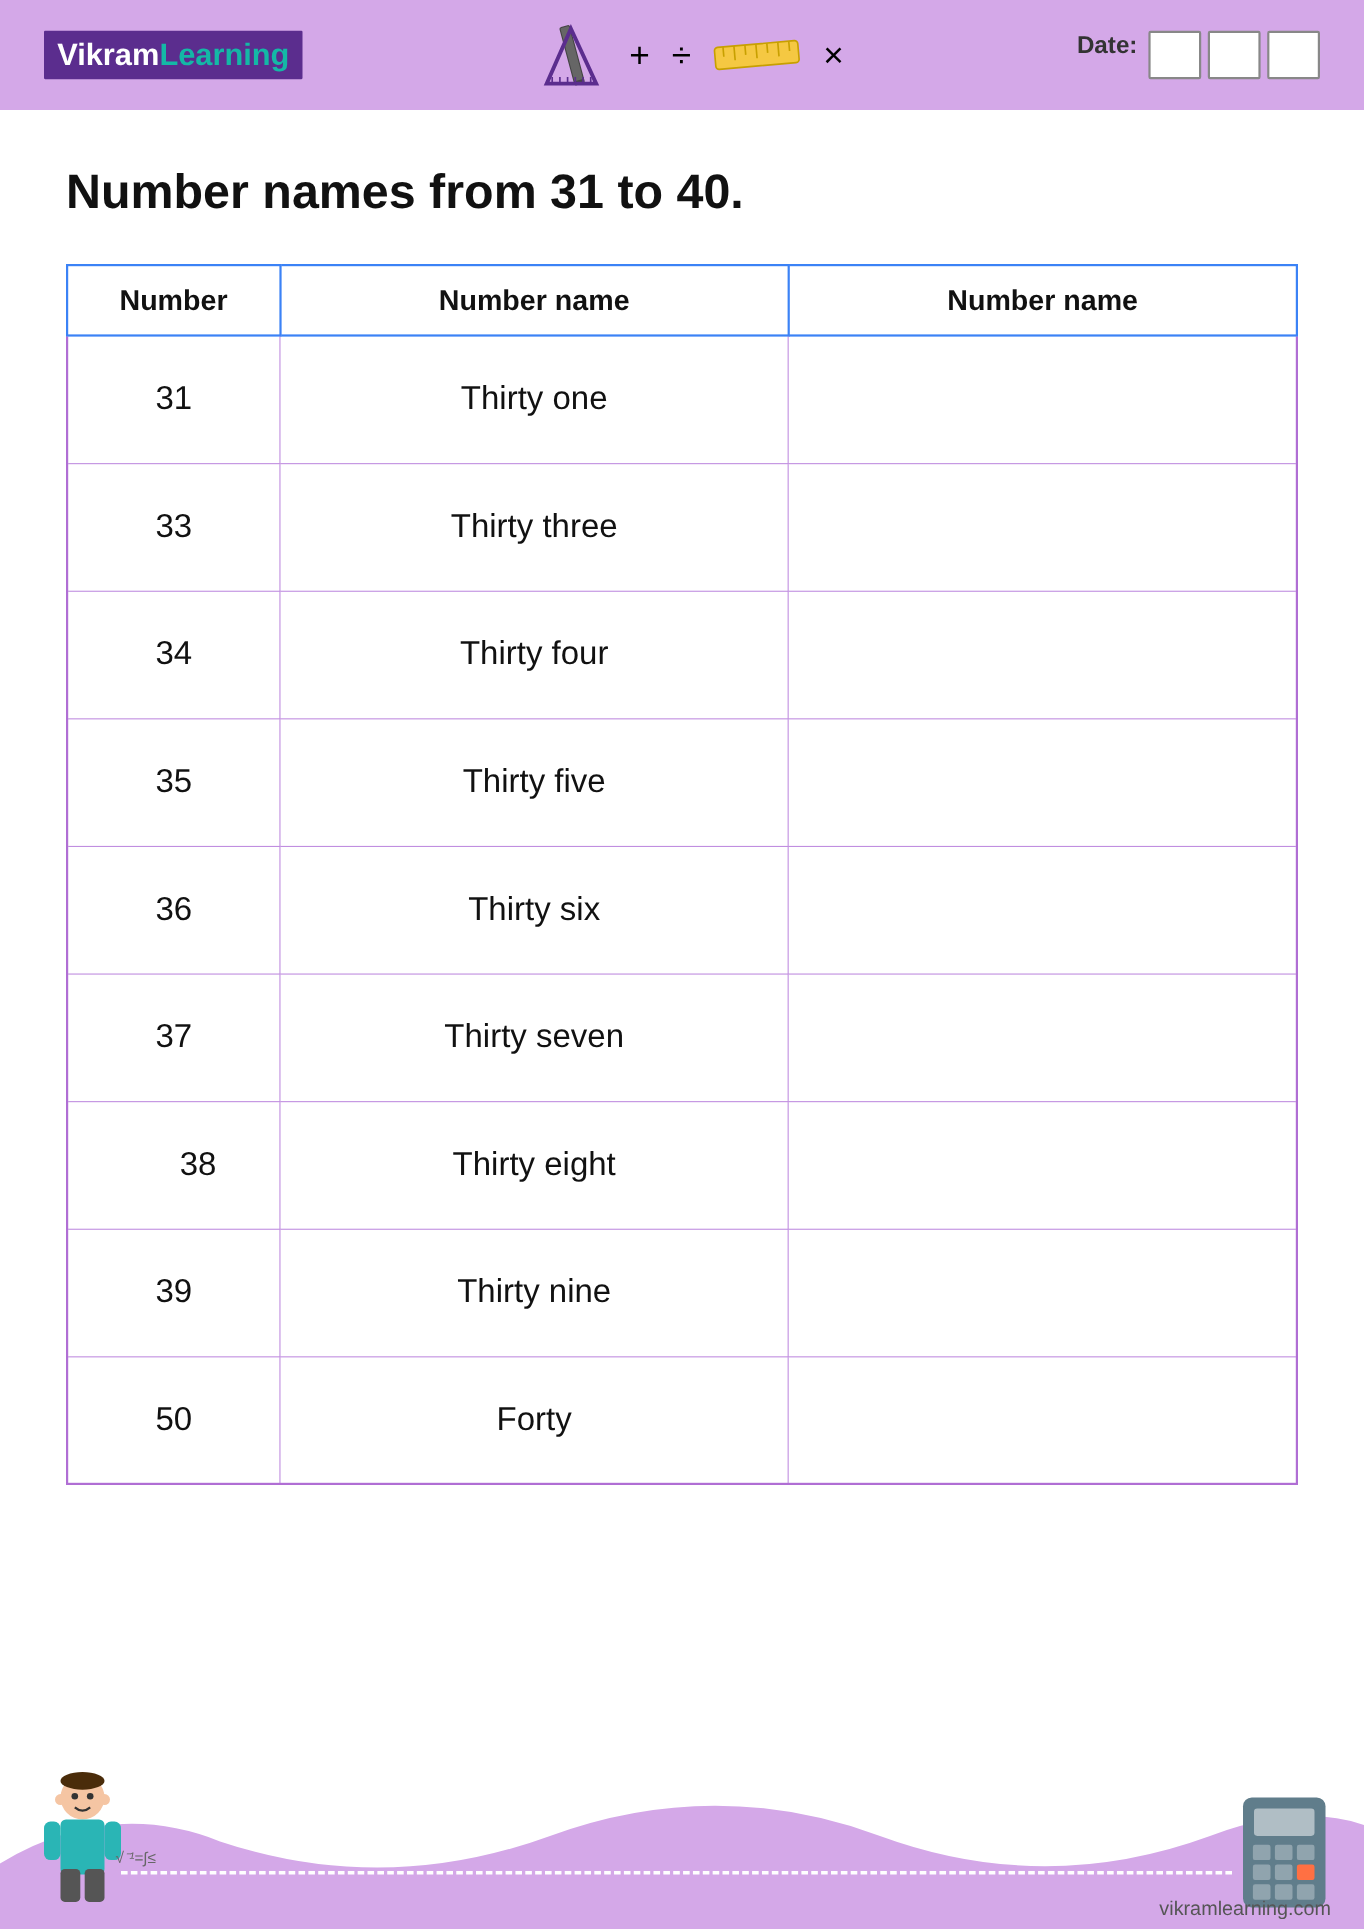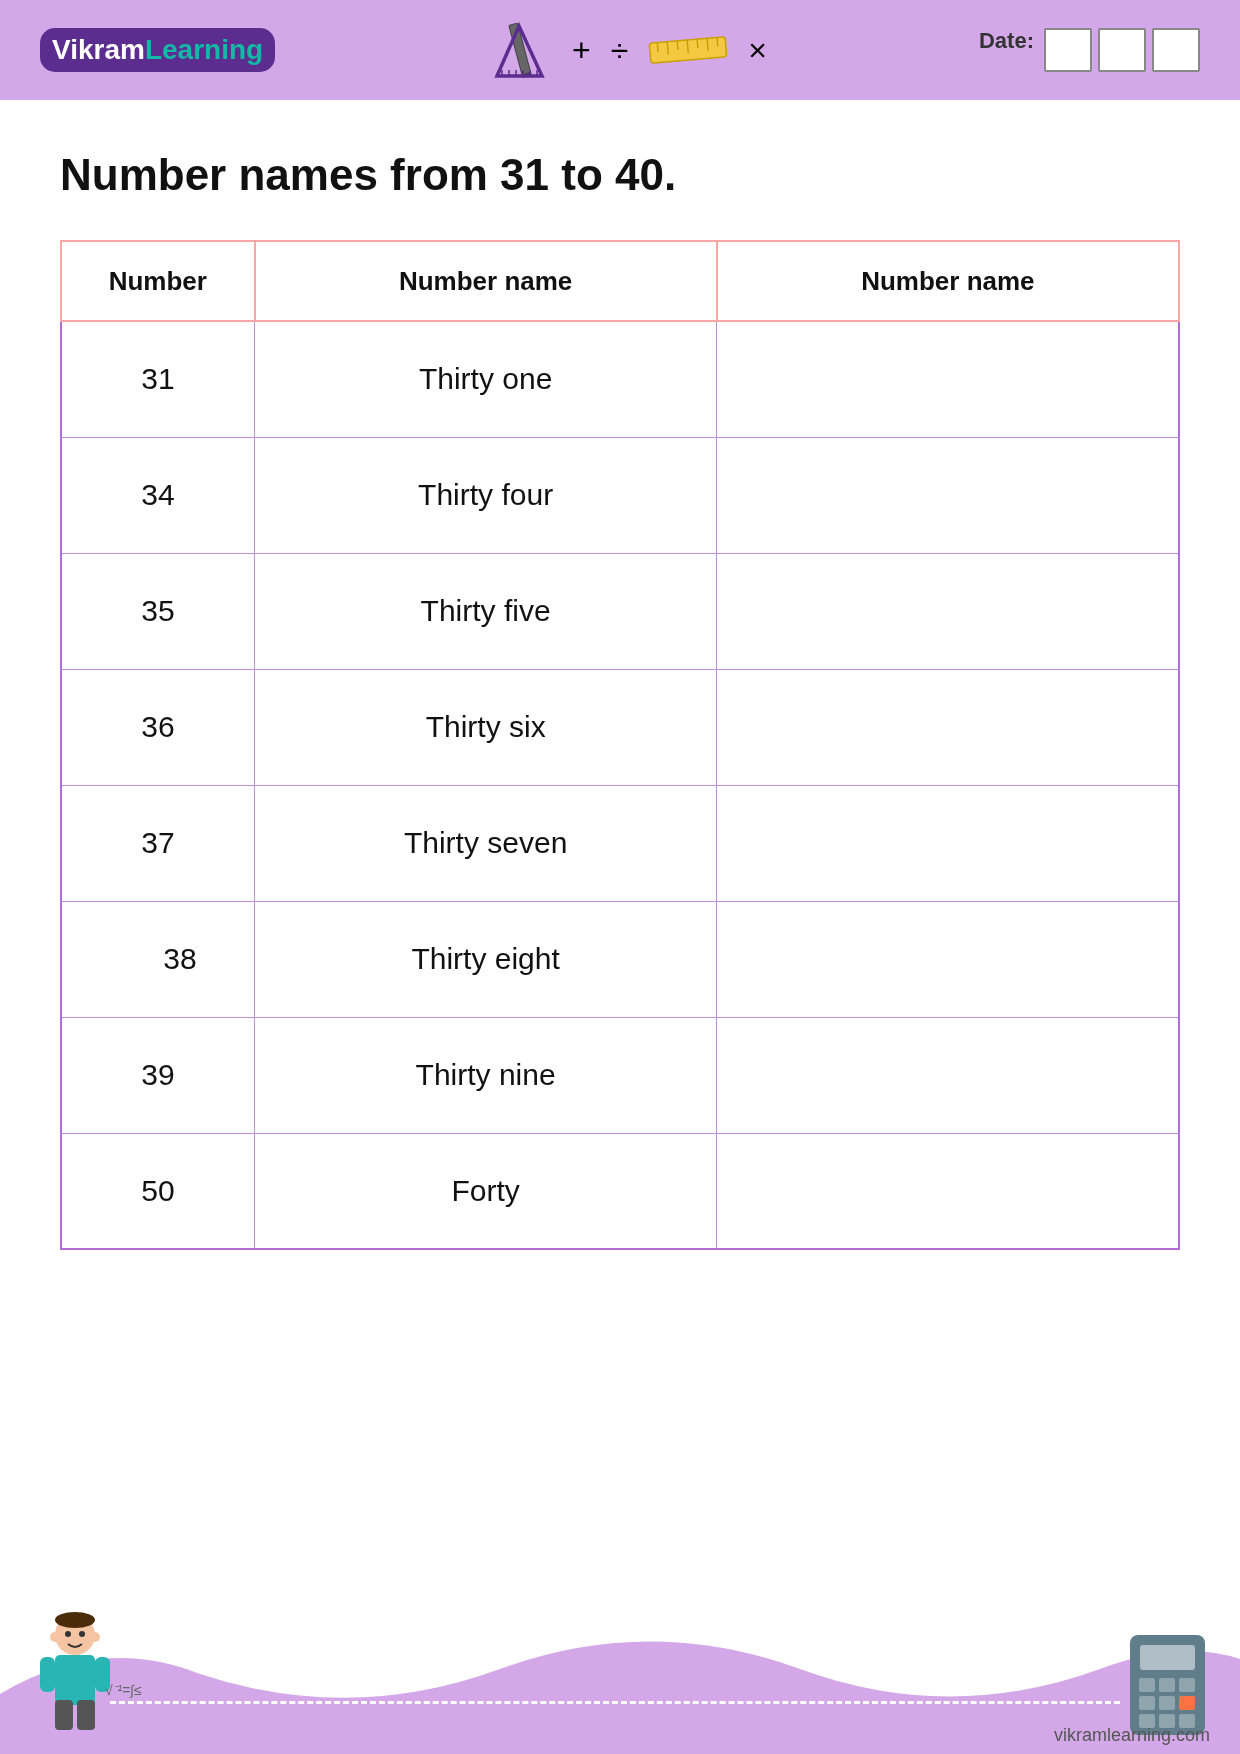--- a/index.html
+++ b/index.html
@@ -17,21 +17,21 @@
       background: #d4a8e8;
       width: 100%;
       height: 100px;
       display: flex;
       align-items: center;
       padding: 0 40px;
       gap: 30px;
     }
     .logo-box {
       background: #5b2d8e;
-      border-radius: 15px;
+      border-radius: 1px;
       padding: 6px 12px;
       display: flex;
       align-items: flex-start;
       gap: 0;
     }
     .logo-vikram {
       color: #fff;
       font-size: 28px;
       font-weight: bold;
     }
@@ -96,22 +96,22 @@
     .number-table td {
       border: 1.5px solid #c08ee0;
       padding: 0;
       text-align: center;
     }
     .number-table th {
       background: #fff;
       font-size: 26px;
       font-weight: bold;
       color: #111;
-      height: 80px;
-      border: 2px solid #fca5a5;
+      height: 64px;
+      border: 2px solid #3b82f6;
     }
     .number-table td {
       height: 116px;
       font-size: 30px;
       color: #111;
     }
     .col-number {
       width: 180px;
     }
     .col-name1 {
@@ -232,20 +232,25 @@
         </th>
       </tr>
     </thead>
     <tbody id="table-body">
     <tr>
           <td style="font-weight: normal;">31</td>
           <td>Thirty one</td>
           <td></td>
         </tr>
         <tr>
+          <td style="font-weight: normal;">33</td>
+          <td>Thirty three</td>
+          <td></td>
+        </tr>
+        <tr>
           <td style="font-weight: normal;">34</td>
           <td>Thirty four</td>
           <td></td>
         </tr>
         <tr>
           <td style="font-weight: normal;">35</td>
           <td>Thirty five</td>
           <td></td>
         </tr>
         <tr>

